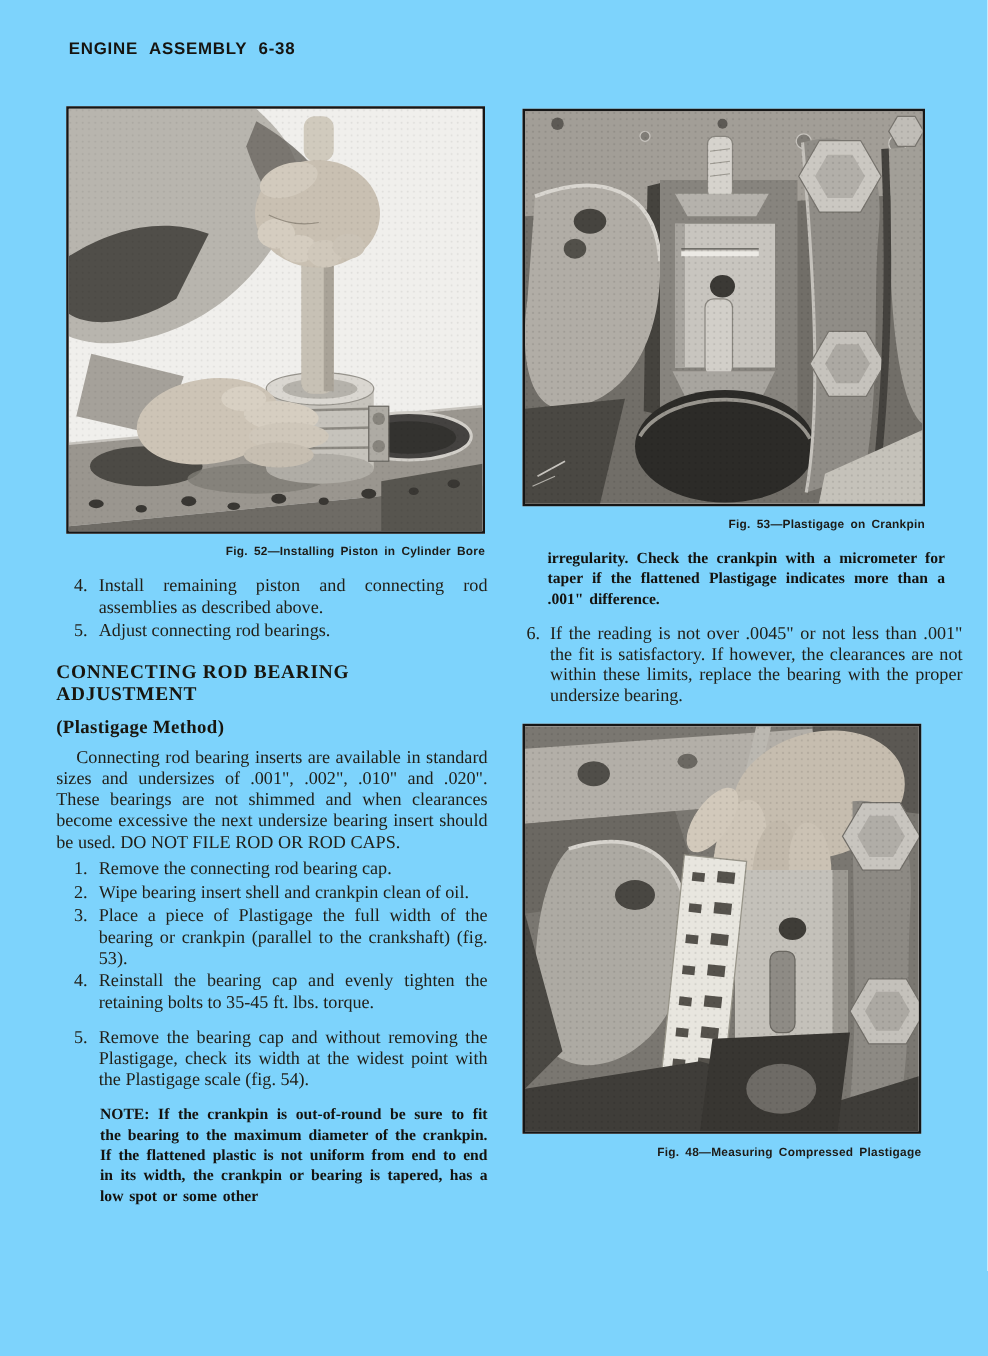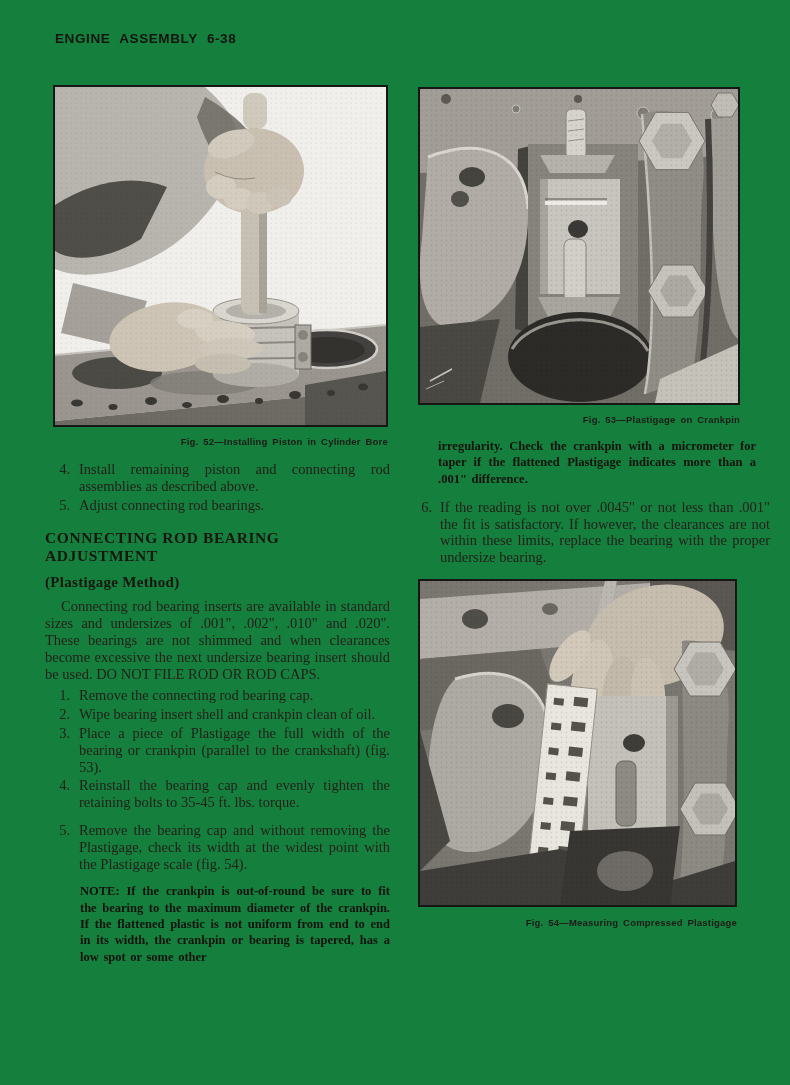--- a/index.html
+++ b/index.html
@@ -1,17 +1,17 @@
 <!DOCTYPE html>
 <html><head>
 <meta charset="utf-8">
 <style>
   html,body{margin:0;padding:0;background:#ffffff;}
   .page{
-    position:relative;width:790px;height:1085px;background:#15803d;
+    position:relative;width:790px;height:1085px;background:#7dd3fc;
     font-family:"Liberation Serif", serif;color:#222019;overflow:hidden;
   }
   .header{
     position:absolute;left:55px;top:31px;
     font-family:"Liberation Sans", sans-serif;font-weight:700;
     font-size:13.5px;letter-spacing:.6px;word-spacing:5px;color:#161410;
   }
   .col{position:absolute;top:85px;}
   .col-left{left:45px;width:345px;}
   .col-right{left:418px;width:352px;top:87px;}
@@ -307,16 +307,16 @@
         <polygon points="304,88 294.5,104.5 275.5,104.5 266,88 275.5,71.5 294.5,71.5" fill="#b0ada7"></polygon>
         <polygon points="320,228 305,254 275,254 260,228 275,202 305,202" fill="#c4c1bb" stroke="#726f69"></polygon>
         <polygon points="308,228 299,243.6 281,243.6 272,228 281,212.4 299,212.4" fill="#aca9a3"></polygon>
 
         <polygon points="0,290 140,268 250,300 315,280 315,324 0,324" fill="#3f3d39"></polygon>
         <polygon points="150,250 260,245 250,324 140,324" fill="#383632"></polygon>
         <ellipse cx="205" cy="290" rx="28" ry="20" fill="#6e6b66"></ellipse>
         <rect x="0" y="0" width="315" height="324" fill="url(#ht54)"></rect>
       </svg>
     </figure>
-    <div class="caption cap-54">Fig. 54—Measuring Compressed Plastigage</div>
+    <div class="caption cap-54">Fig. 48—Measuring Compressed Plastigage</div>
   </div>
 
 </div>
 
 </body></html>

